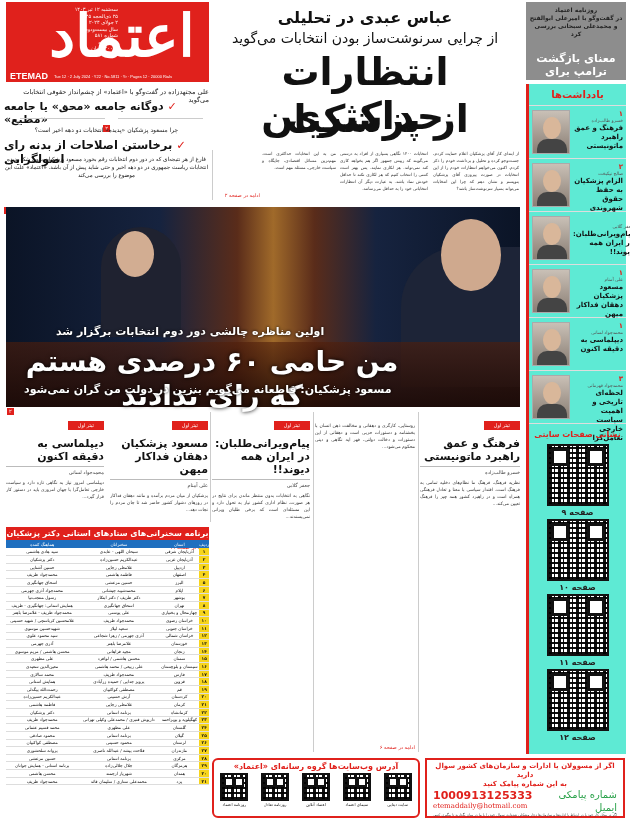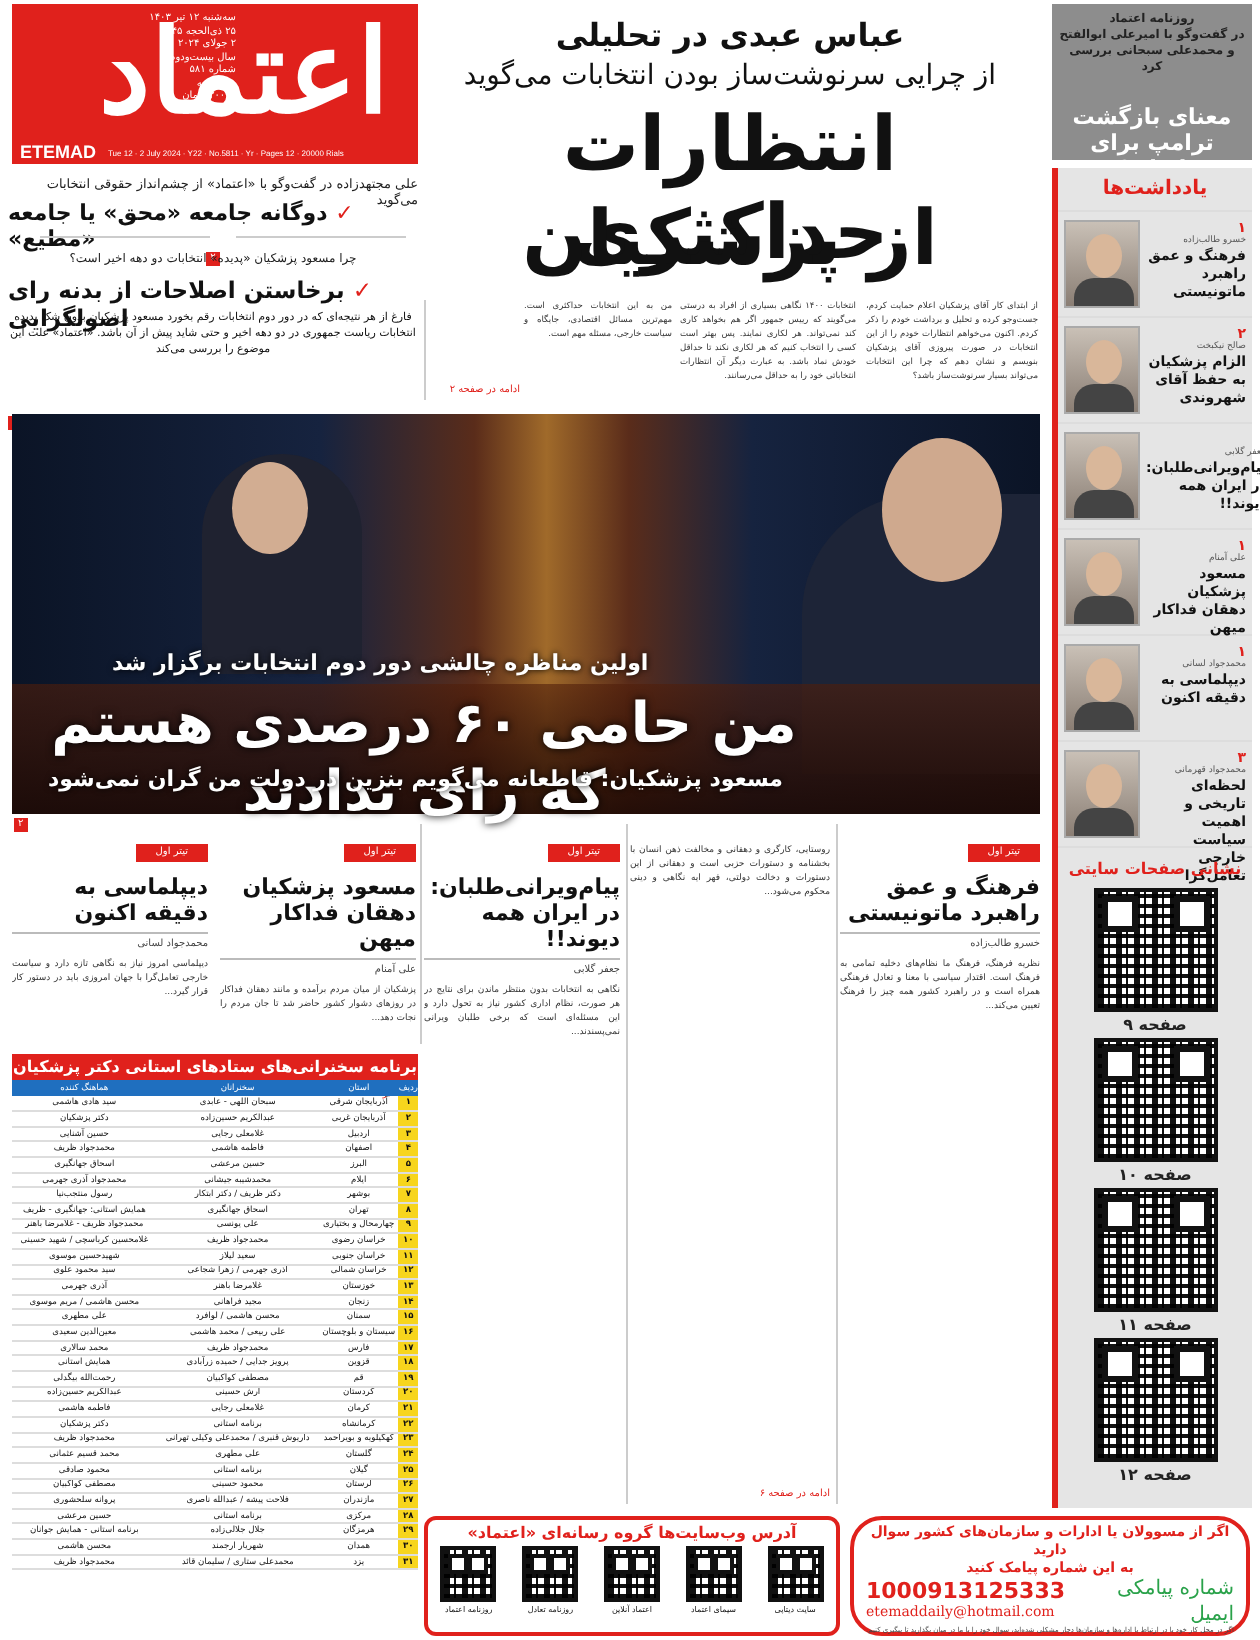--- a/index.html
+++ b/index.html
@@ -22,21 +22,21 @@
 
 #kick1{left:210px;top:8px;width:310px;font-size:16px;font-weight:bold;text-align:center;direction:rtl}
 #kick2{left:210px;top:30px;width:310px;font-size:14px;font-weight:normal;text-align:center;direction:rtl}
 #main1{left:210px;top:50px;width:310px;font-size:38px;font-weight:bold;text-align:center;direction:rtl;line-height:44px;letter-spacing:-1px}
 #main2{left:210px;top:96px;width:310px;font-size:38px;font-weight:bold;text-align:center;direction:rtl;line-height:46px}
 
 #promo{left:526px;top:2px;width:100px;height:78px;background:#8d8d8d;padding:4px 3px}
 #promo .small{color:#222;font-size:6px;font-weight:bold;text-align:center;direction:rtl;line-height:8px}
 #promo .big{color:#fff;font-size:11px;font-weight:bold;text-align:center;direction:rtl;line-height:13px;margin-top:14px}
 
-#sidebar{left:526px;top:84px;width:100px;height:670px;background:#e5e5e5;border-left:3px solid #e0211c}
+#sidebar{left:526px;top:84px;width:100px;height:670px;background:#5eead4;border-left:3px solid #e0211c}
 #side-title{width:100%;text-align:center;color:#e0211c;font-weight:bold;font-size:10px;padding:5px 0;direction:rtl;border-bottom:1px solid #ddd}
 .note{display:flex;flex-direction:row;gap:3px;padding:4px 3px;height:53px;border-bottom:1px solid #ddd}
 .note .photo{width:38px;height:44px;background:linear-gradient(180deg,#c9c0b6,#8a7e74);border:1px solid #aaa;flex-shrink:0;position:relative;overflow:hidden}
 .note .photo::after{content:"";position:absolute;left:10px;top:6px;width:18px;height:22px;background:#d9b79a;border-radius:50%}
 .note .photo::before{content:"";position:absolute;left:4px;top:28px;width:30px;height:20px;background:#444;border-radius:10px 10px 0 0}
 .note .txt{flex:1;direction:rtl;text-align:right}
 .note .num{color:#e0211c;font-weight:bold;font-size:7px;line-height:8px}
 .note .author{font-size:4.5px;color:#555;line-height:6px}
 .note .title{font-size:7px;font-weight:bold;line-height:9px}
 #qr-title{width:100%;text-align:center;color:#e0211c;font-weight:bold;font-size:8px;padding:3px 0;direction:rtl;margin-top:3px}
@@ -76,21 +76,21 @@
 #table td.n{background:#f7d51d;width:8px;font-weight:bold}
 #table td.p{width:40px}
 
 #webbox{left:212px;top:758px;width:208px;height:60px;border:2px solid #e0211c;border-radius:6px;background:#fff}
 #webbox .wt{color:#e0211c;font-size:8px;font-weight:bold;text-align:center;direction:rtl;margin-top:2px}
 #webbox .qrs{display:flex;justify-content:space-around;margin-top:2px}
 #webbox .qi{display:flex;flex-direction:column;align-items:center}
 #webbox .qi .qr{width:28px;height:28px}
 #webbox .qi .qr::before,#webbox .qi .qr::after{width:6px;height:6px;border-width:2px}
 #webbox .qi span{font-size:4px;margin-top:1px;direction:rtl}
-#askbox{left:425px;top:758px;width:200px;height:60px;border:2px solid #e0211c;border-radius:16px;background:#fff;padding:2px}
+#askbox{left:425px;top:758px;width:200px;height:60px;border:2px solid #e0211c;border-radius:0;background:#fff;padding:2px}
 #askbox .a1{color:#e0211c;font-size:7px;font-weight:bold;text-align:center;direction:rtl;line-height:9px}
 #askbox .row{display:flex;justify-content:space-between;padding:0 4px;direction:ltr}
 #askbox .num{color:#e0211c;font-size:11px;font-weight:bold;font-family:"DejaVu Sans",sans-serif}
 #askbox .lab{color:#2aa24a;font-size:10px;font-weight:normal;direction:rtl}
 #askbox .mail{color:#e0211c;font-size:7px;font-family:"DejaVu Serif",serif}
 #askbox .fine{font-size:3.5px;color:#444;direction:rtl;text-align:center;line-height:4.5px}
 .vline{position:absolute;width:1px;background:#ccc}
 </style>
 </head>
 <body>
@@ -151,21 +151,21 @@
         <div class="num">۱</div>
         <div class="author">خسرو طالب‌زاده</div>
         <div class="title">فرهنگ و عمق راهبرد ماتونیستی</div>
       </div>
   </div>
   <div class="note">
     <div class="photo"></div>
     <div class="txt">
         <div class="num">۲</div>
         <div class="author">صالح نیکبخت</div>
-        <div class="title">الزام پزشکیان به حفظ آقای شهروندی</div>
+        <div class="title">الزام پزشکیان به حفظ حقوق شهروندی</div>
       </div>
   </div>
   <div class="note">
     <div class="photo"></div>
     <div class="txt">
         <div class="num">۱</div>
         <div class="author">جعفر گلابی</div>
         <div class="title">پیام‌ویرانی‌طلبان: در ایران همه دیوند!!</div>
       </div>
   </div>

